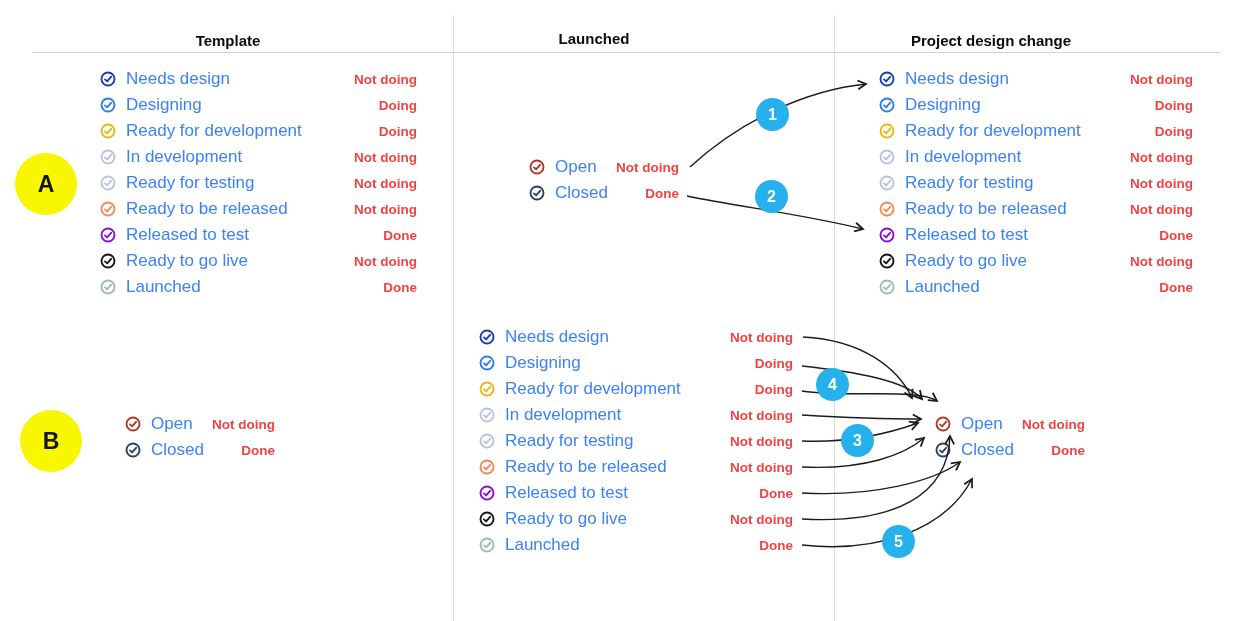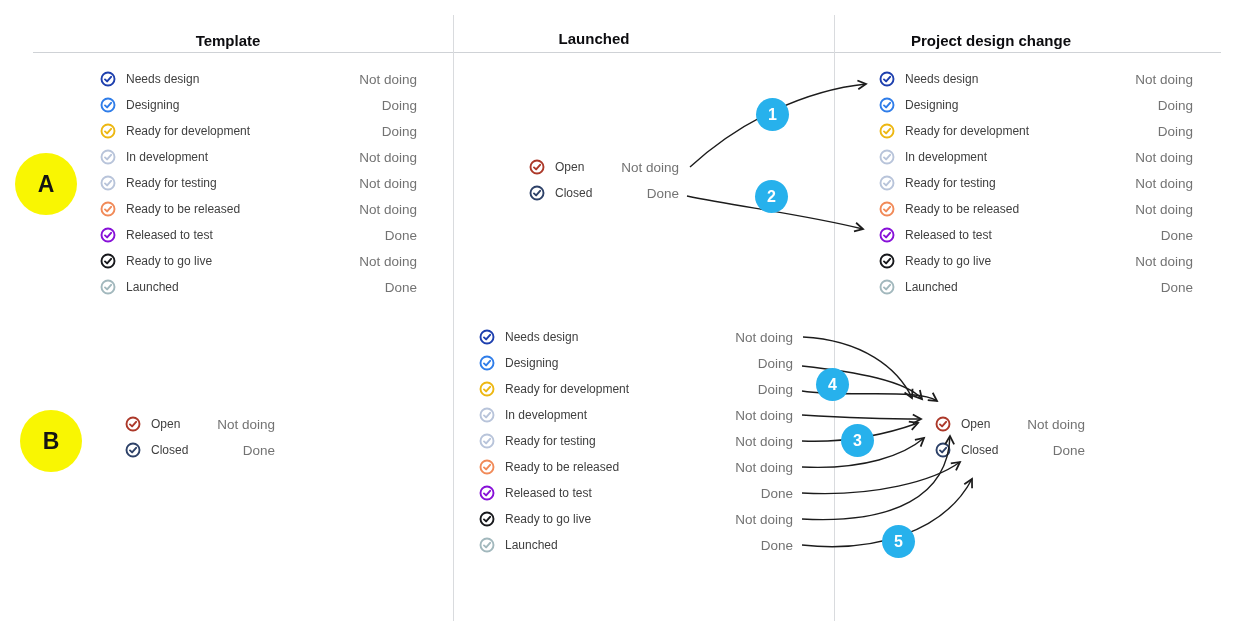--- a/index.html
+++ b/index.html
@@ -13,22 +13,22 @@
     font-size:15px; font-weight:700; color:#0c0c0f; white-space:nowrap;
   }
   .hrule { position:absolute; height:1px; background:#cfd2d6; }
   .vrule { position:absolute; width:1px; background:#d9dbde; }
 
   .status-list { position:absolute; }
   .status-row { display:flex; align-items:center; height:26px; }
   .cicon { width:16px; height:16px; flex:0 0 16px; margin-right:10px; }
   .cicon circle, .cicon path { fill:none; stroke-width:1.9; }
   .cicon path { stroke-linecap:round; stroke-linejoin:round; }
-  .status-label { font-size:12px; color:#404040; white-space:nowrap; }
-  .status-value { margin-left:auto; font-size:13.5px; font-weight:400; color:#737373; white-space:nowrap; }
+  .status-label { font-size:17px; color:#3b82f6; white-space:nowrap; }
+  .status-value { margin-left:auto; font-size:13.5px; font-weight:700; color:#ef4444; white-space:nowrap; }
 
   .letter-marker {
     position:absolute; border-radius:50%; background:#f9f602;
     display:flex; align-items:center; justify-content:center;
     font-size:23px; font-weight:800; color:#141414;
   }
   .num-marker {
     position:absolute; width:33px; height:33px; border-radius:50%;
     background:#27b1ec; color:#ffffff; display:flex; align-items:center;
     justify-content:center; font-size:16px; font-weight:700; z-index:3;

